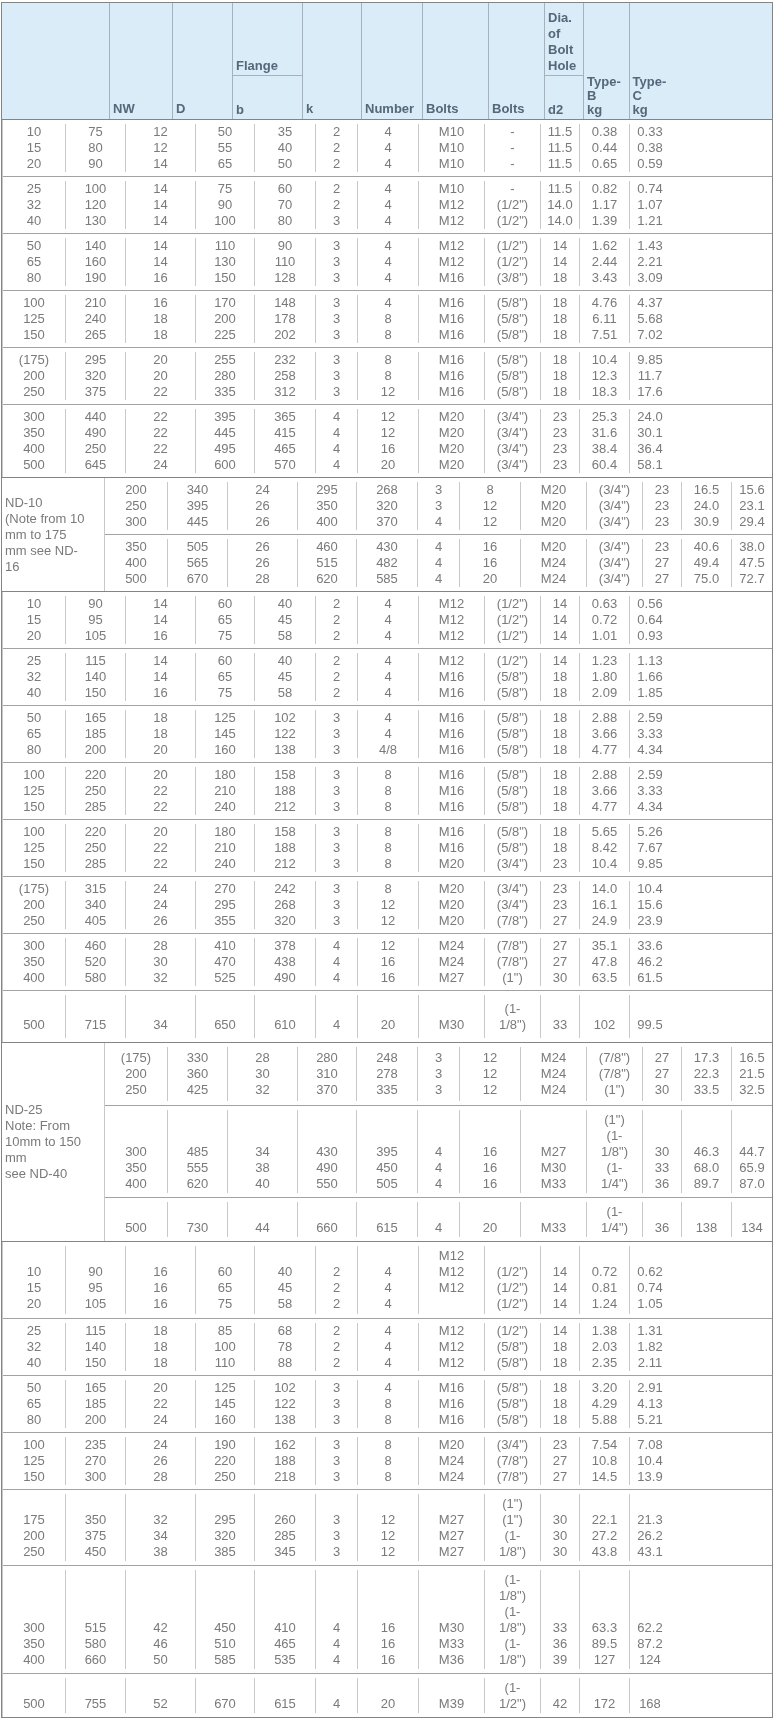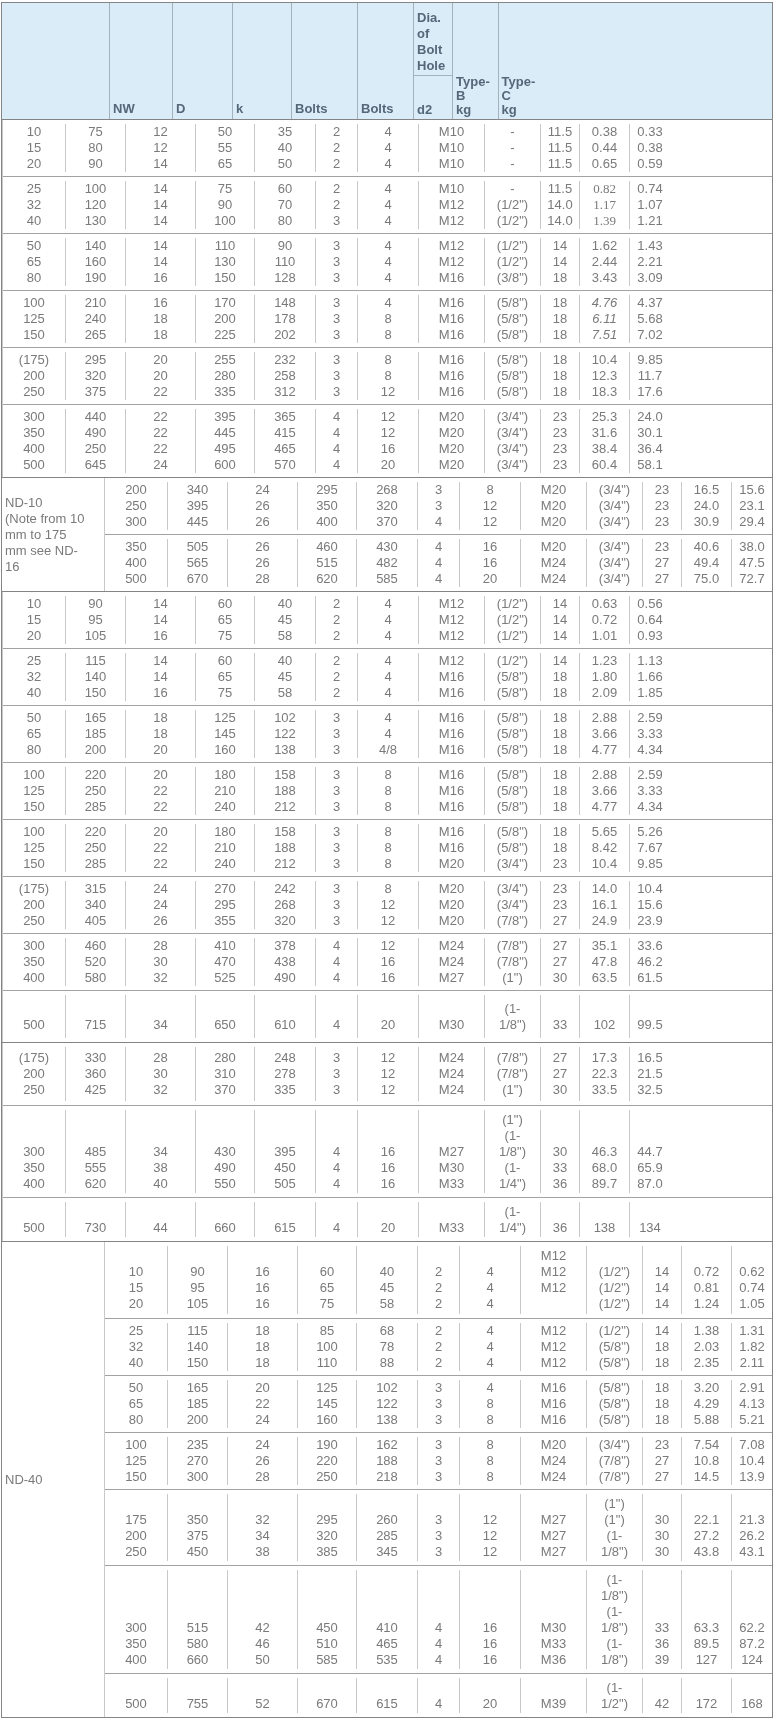--- a/index.html
+++ b/index.html
@@ -34,21 +34,26 @@
   .cell:first-child{border-left:none;}
 </style>
 </head>
 <body>
 
 <div class="flange-table">
   <div class="thead">
     <div class="hfull hlabel" style="width:107px"></div>
     <div class="hfull" style="width:63px">NW</div>
     <div class="hfull" style="width:60px">D</div>
+    <div class="hsplit" style="width:70px">
+      <div class="htop">Flange</div>
+      <div class="hbot">b</div>
+    </div>
     <div class="hfull" style="width:59px">k</div>
+    <div class="hfull" style="width:61px">Number</div>
     <div class="hfull" style="width:66px">Bolts</div>
     <div class="hfull" style="width:56px">Bolts</div>
     <div class="hsplit" style="width:39px">
       <div class="htop">Dia.
 of
 Bolt
 Hole</div>
       <div class="hbot">d2</div>
     </div>
     <div class="hgroup" style="width:91px">
@@ -127,21 +132,21 @@
 4</div>
             <div class="cell" style="width: 66px;">M10
 M12
 M12</div>
             <div class="cell" style="width: 56px;">-
 (1/2")
 (1/2")</div>
             <div class="cell" style="width: 39px;">11.5
 14.0
 14.0</div>
-            <div class="cell" style="width: 50px; font-family: Liberation Serif, serif;">0.82
+            <div class="cell" style="width: 50px;">0.82
 1.17
 1.39</div>
             <div class="cell" style="width: 41px;">0.74
 1.07
 1.21</div>
           </div>
           <div class="block">
             <div class="cell" style="width: 62px;">50
 65
 80</div>
@@ -203,21 +208,21 @@
 8</div>
             <div class="cell" style="width: 66px;">M16
 M16
 M16</div>
             <div class="cell" style="width: 56px;">(5/8")
 (5/8")
 (5/8")</div>
             <div class="cell" style="width: 39px;">18
 18
 18</div>
-            <div class="cell" style="width: 50px; font-style: italic;">4.76
+            <div class="cell" style="width: 50px;">4.76
 6.11
 7.51</div>
             <div class="cell" style="width: 41px;">4.37
 5.68
 7.02</div>
           </div>
           <div class="block">
             <div class="cell" style="width: 62px;">(175)
 200
 250</div>
@@ -682,20 +687,25 @@
             <div class="cell" style="width: 39px;">&nbsp;
 33</div>
             <div class="cell" style="width: 50px;">&nbsp;
 102</div>
             <div class="cell" style="width: 41px;">&nbsp;
 99.5</div>
           </div>
         </div>
       </div>
       <div class="section">
+        <div class="slabel">ND-25
+Note: From
+10mm to 150
+mm
+see ND-40</div>
         <div class="sblocks">
           <div class="block" style="min-height: 62px;">
             <div class="cell" style="width: 62px;">(175)
 200
 250</div>
             <div class="cell" style="width: 60px;">330
 360
 425</div>
             <div class="cell" style="width: 70px;">28
 30
@@ -812,21 +822,20 @@
             <div class="cell" style="width: 39px;">&nbsp;
 36</div>
             <div class="cell" style="width: 50px;">&nbsp;
 138</div>
             <div class="cell" style="width: 41px;">&nbsp;
 134</div>
           </div>
         </div>
       </div>
       <div class="section">
-        <div class="slabel">ND-40</div>
         <div class="sblocks">
           <div class="block" style="min-height: 76px;">
             <div class="cell" style="width: 62px;">&nbsp;
 10
 15
 20</div>
             <div class="cell" style="width: 60px;">&nbsp;
 90
 95
 105</div>

